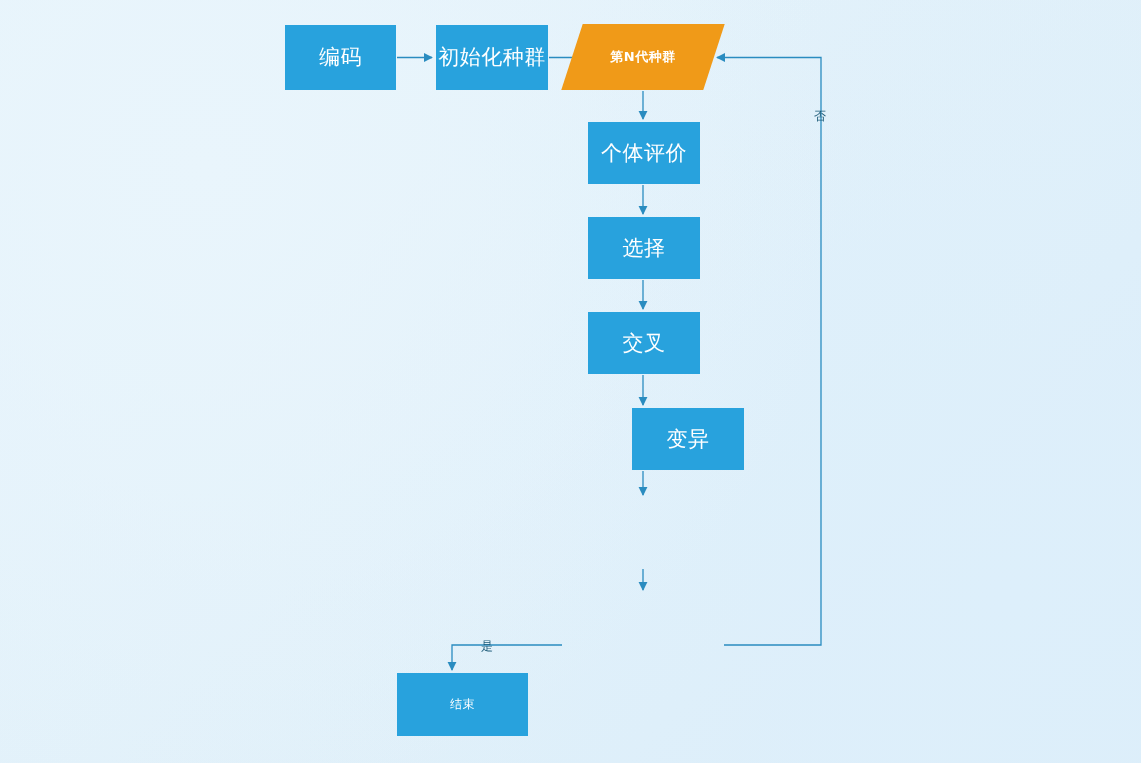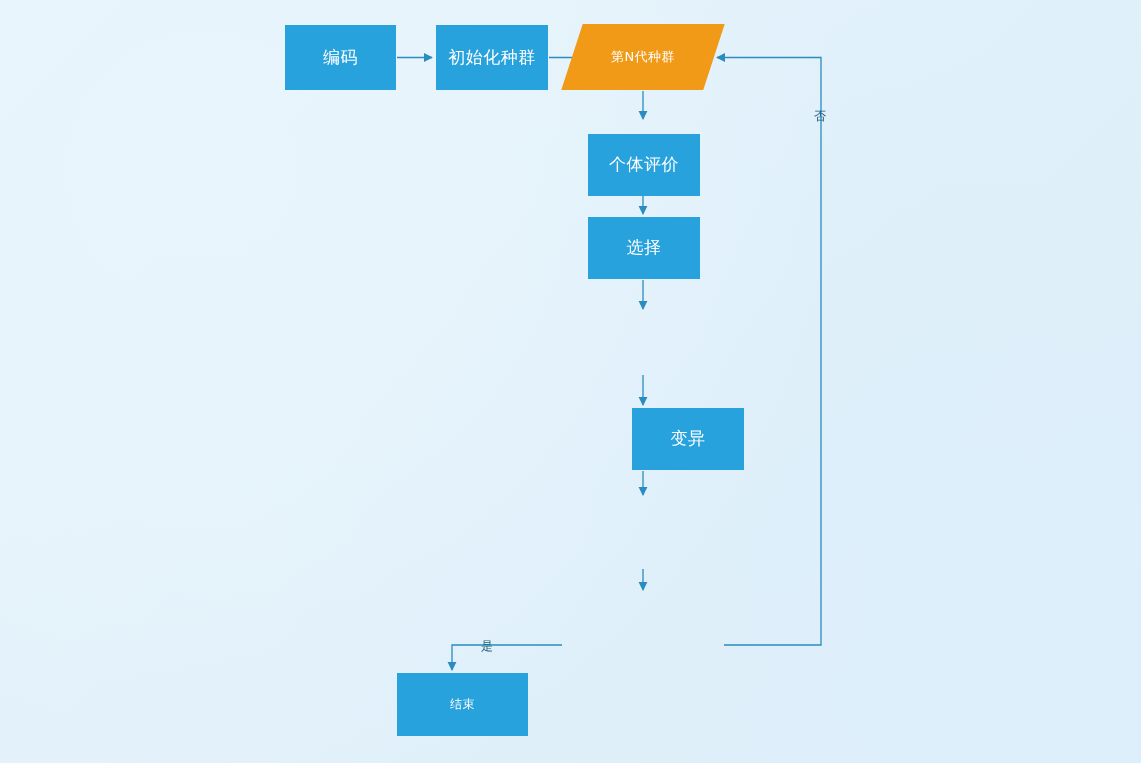--- a/index.html
+++ b/index.html
@@ -42,29 +42,29 @@
     letter-spacing: 0.5px;
     z-index: 3;
   }
   .node .lbl {
     position: relative;
     z-index: 2;
     white-space: pre-line;
   }
   .proc {
     background: #28a2dd;
-    font-size: 17px;
+    font-size: 21px;
   }
   .proc.small {
     font-size: 12px;
   }
   .data {
     background: transparent;
     font-size: 13px;
-    font-weight: normal;
+    font-weight: bold;
   }
   .data .skewbg {
     position: absolute;
     left: 0;
     top: 0;
     right: 0;
     bottom: 0;
     background: #f09a18;
     transform: skewX(-18deg);
     z-index: 1;
@@ -123,28 +123,31 @@
 
   <div class="node proc" style="left:436px; top:25px; width:112px; height:65px;">
     <span class="lbl">初始化种群</span>
   </div>
 
   <div class="node data" style="left:572px; top:24px; width:142px; height:66px;">
     <span class="skewbg"></span>
     <span class="lbl">第N代种群</span>
   </div>
 
-  <div class="node proc" style="left:588px; top:122px; width:112px; height:62px;margin-top:12px;">
+  <div class="node proc" style="left:588px; top:122px; width:112px; height:62px;">
     <span class="lbl">个体评价</span>
   </div>
 
   <div class="node proc" style="left:588px; top:217px; width:112px; height:62px;font-family:Liberation Serif, serif;">
     <span class="lbl">选择</span>
   </div>
 
+  <div class="node proc" style="left:588px; top:312px; width:112px; height:62px;">
+    <span class="lbl">交叉</span>
+  </div>
 
   <div class="node proc" style="left:588px; top:408px; width:112px; height:62px;margin-left:44px;">
     <span class="lbl">变异</span>
   </div>
 
 
 
   <div class="node proc small" style="left:397px; top:673px; width:131px; height:63px;">
     <span class="lbl">结束</span>
   </div>

